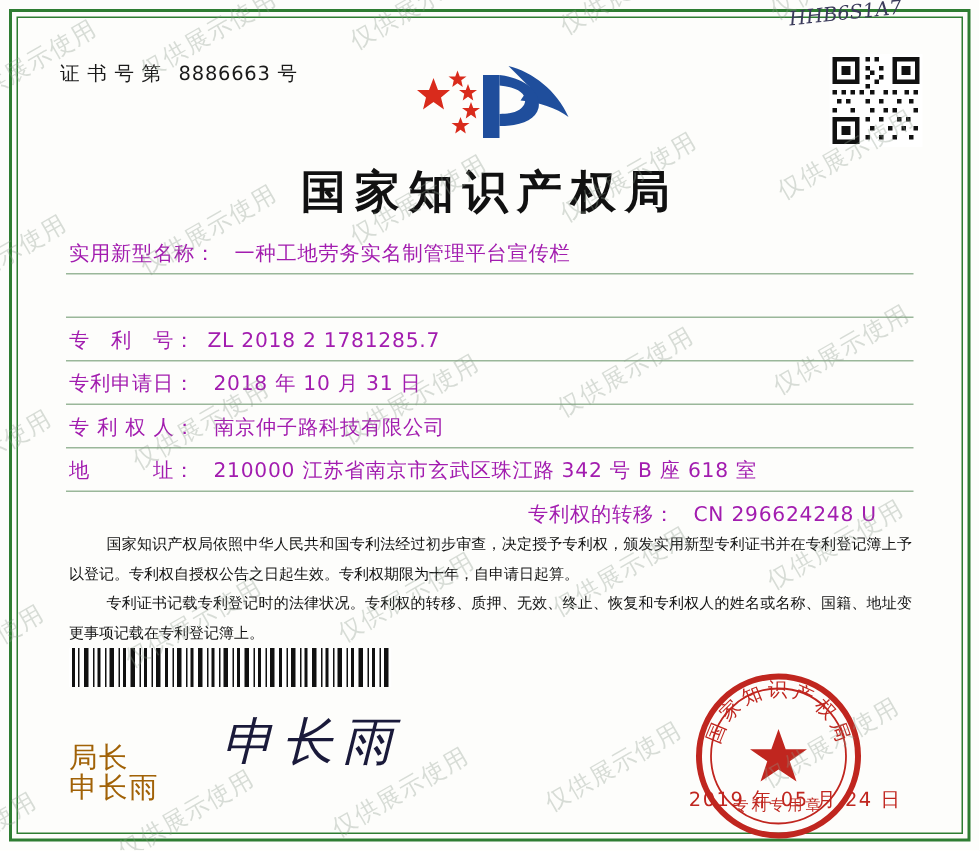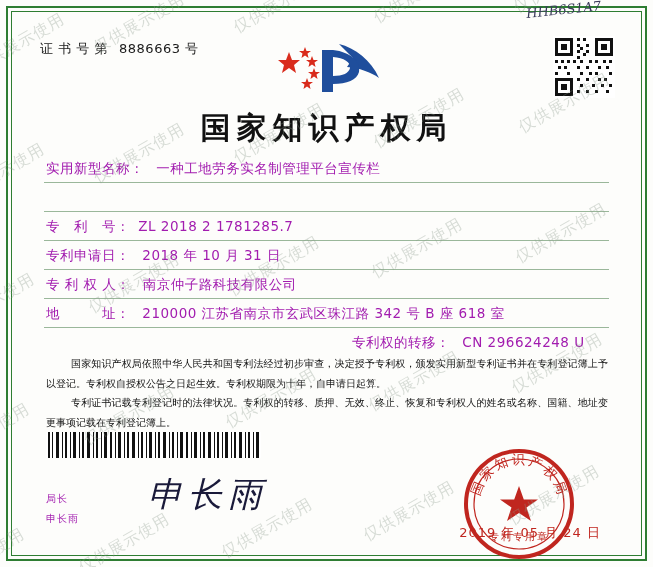--- a/index.html
+++ b/index.html
@@ -140,22 +140,22 @@
   .barcode {
     position: absolute;
     left: 46px; top: 432px;
     width: 215px; height: 26px;
     z-index: 3;
   }
   
   .sig-label {
     position: absolute;
     left: 46px;
-    font-size: 10px;
-    color: #a21caf;
+    font-size: 19px;
+    color: #a16207;
     letter-spacing: 1px;
     z-index: 3;
   }
   .sig-hand {
     position: absolute;
     left: 148px; top: 472px;
     font-size: 34px;
     color: #1a1a3a;
     font-family: "DejaVu Serif", serif;
     font-style: italic;

